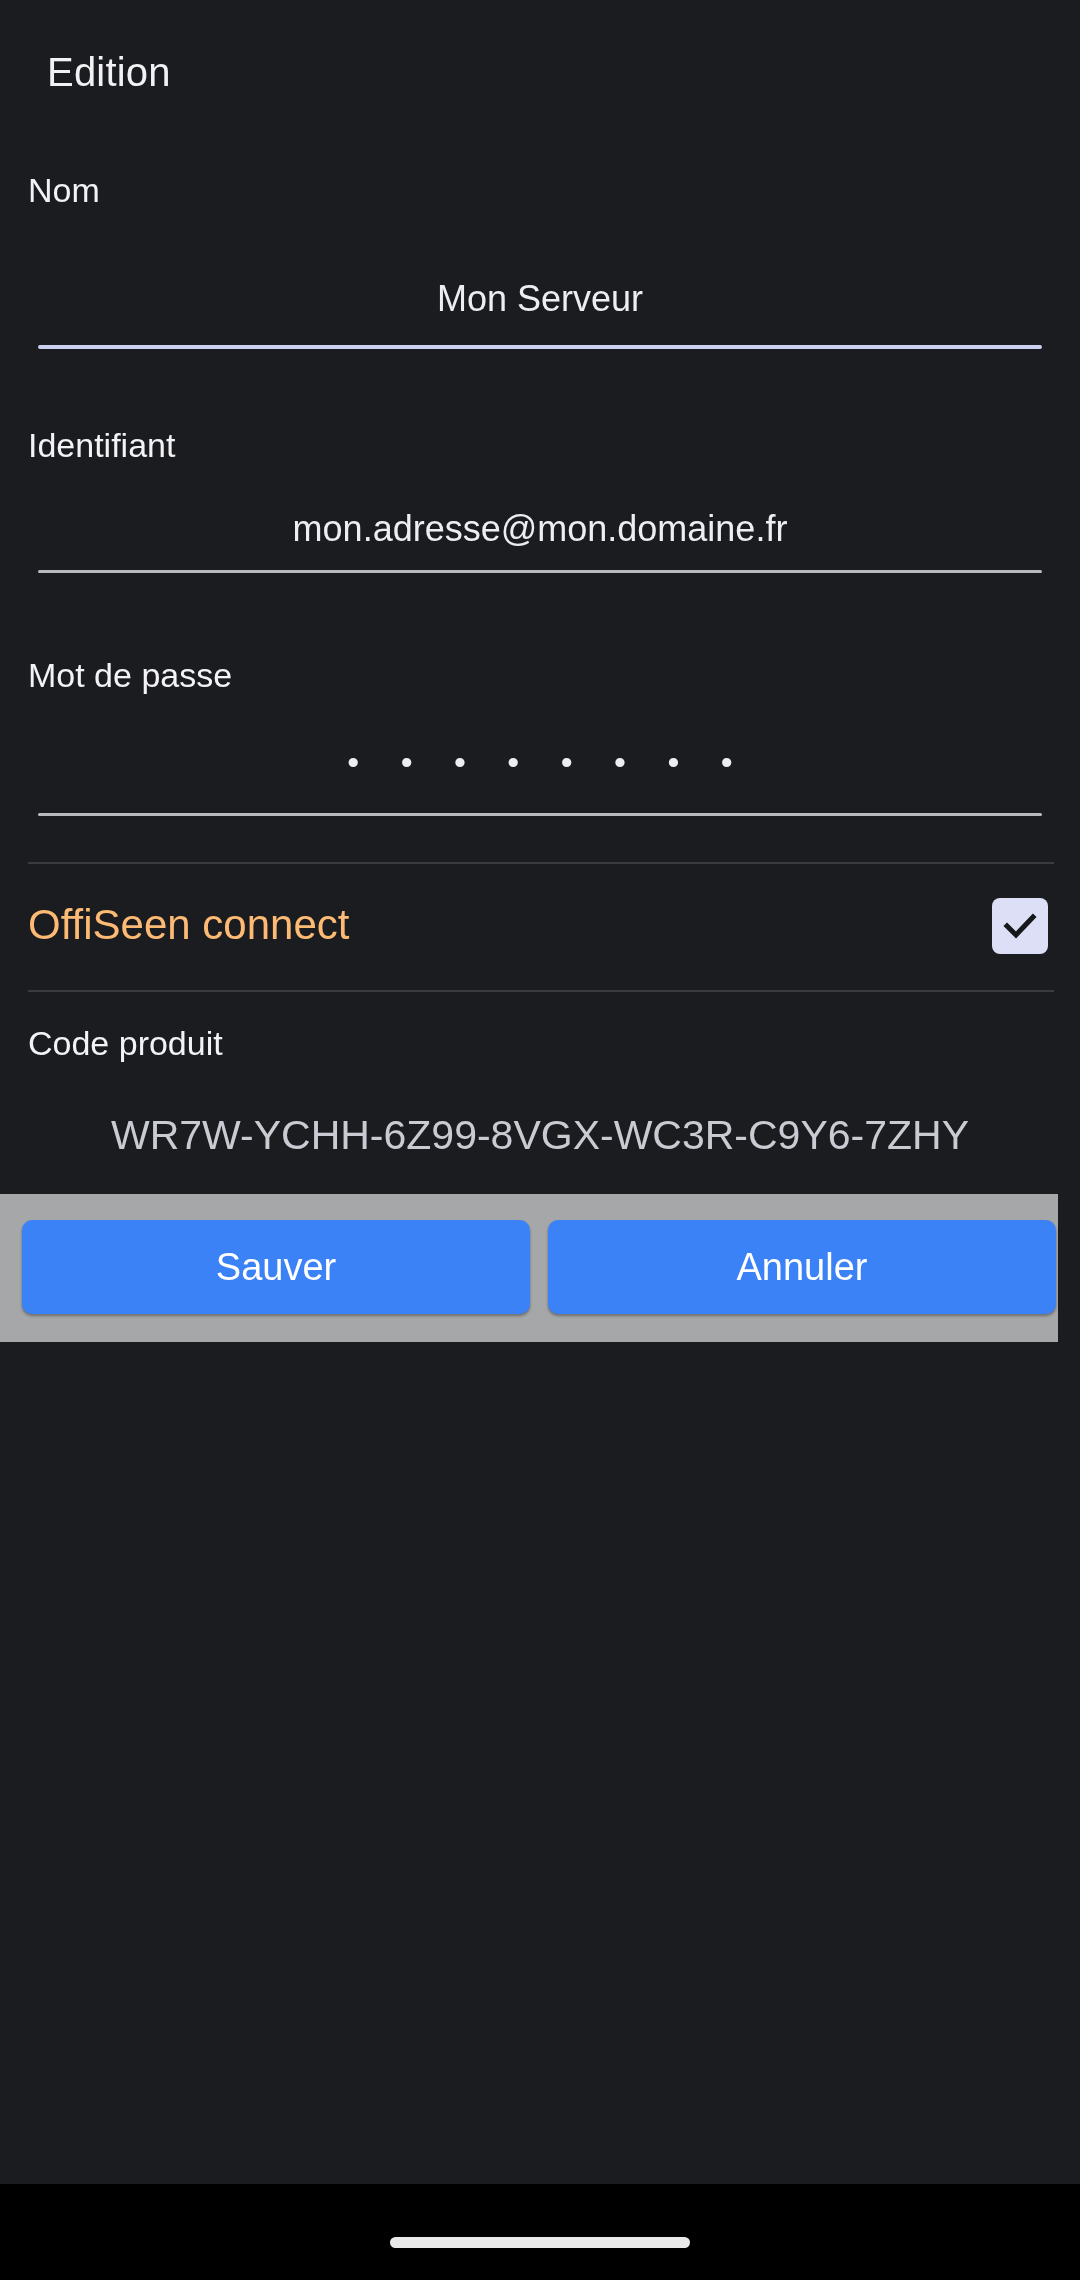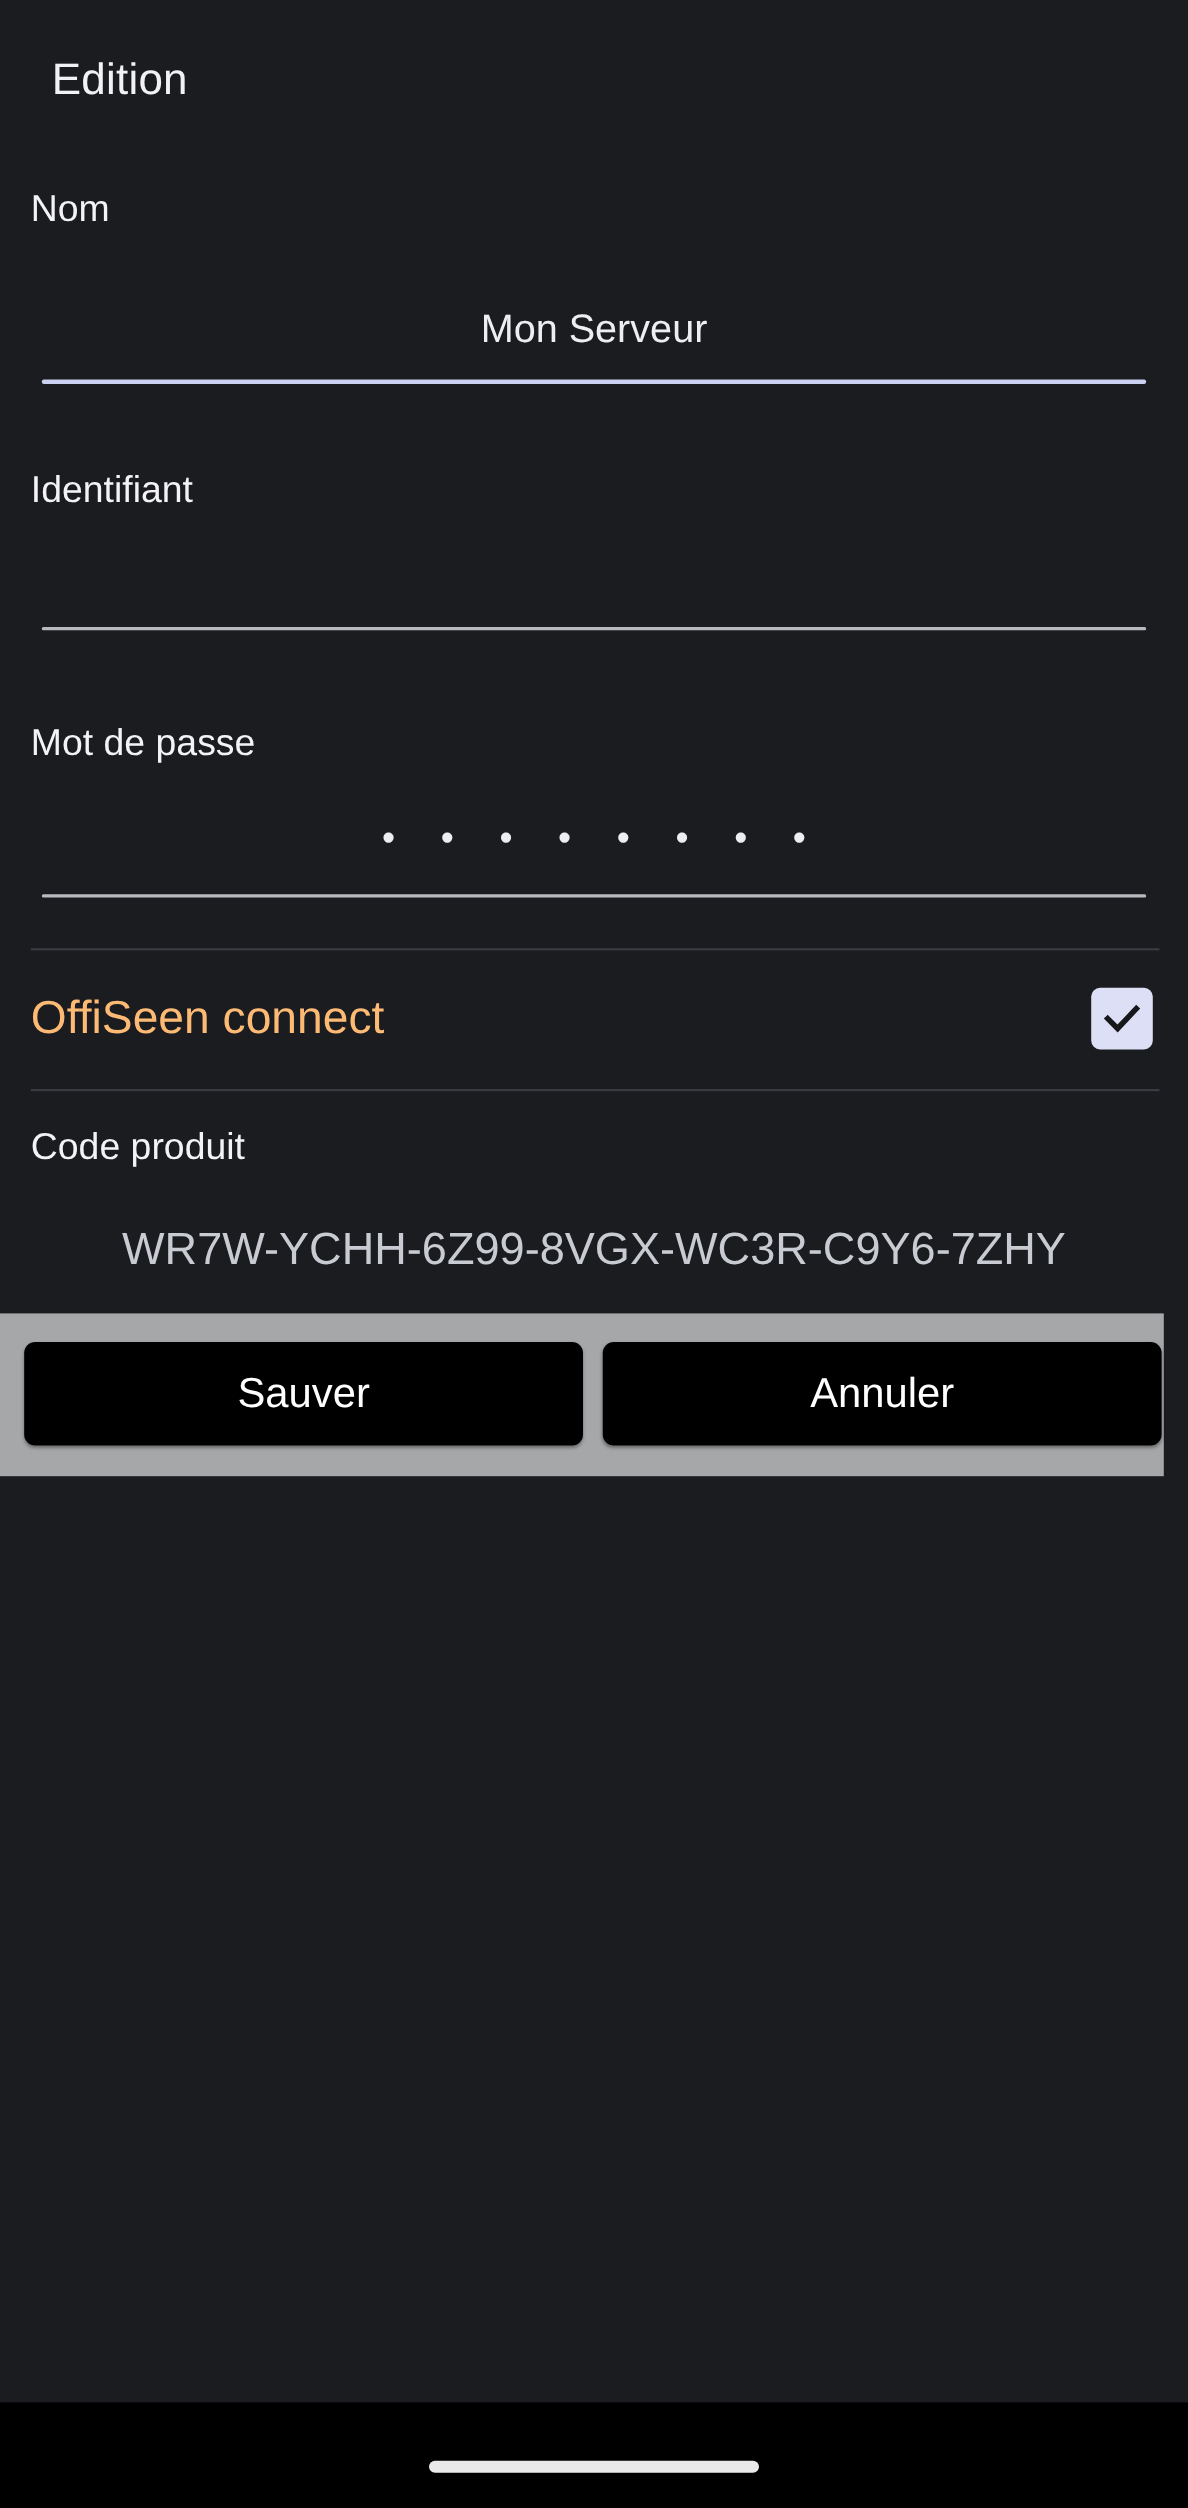--- a/index.html
+++ b/index.html
@@ -142,21 +142,21 @@
     left: 0;
     top: 1194px;
     width: 1058px;
     height: 148px;
     background: #a6a7a9;
   }
   .btn {
     position: absolute;
     top: 26px;
     height: 94px;
-    background: #000000;
+    background: #3b82f6;
     border: none;
     border-radius: 10px;
     color: #ffffff;
     font-size: 38px;
     font-family: "Liberation Sans", sans-serif;
     cursor: pointer;
     padding: 12px;
     box-shadow: 0 2px 3px rgba(0,0,0,0.35);
   }
   .btn-save   { left: 22px;  width: 508px; }
@@ -193,20 +193,21 @@
 
   <div class="field" style="top:165px; height:120px;">
     <div class="field-label">Nom</div>
   </div>
   <div class="field-value" style="top:275px;">Mon Serveur</div>
   <div class="field-underline underline-active" style="top:345px;"></div>
 
   <div class="field" style="top:420px; height:120px;">
     <div class="field-label">Identifiant</div>
   </div>
+  <div class="field-value" style="top:505px;">mon.adresse@mon.domaine.fr</div>
   <div class="field-underline underline-idle" style="top:570px;"></div>
 
   <div class="field" style="top:650px; height:120px;">
     <div class="field-label">Mot de passe</div>
   </div>
   <div class="pw-dots" style="top:738px;">• • • • • • • •</div>
   <div class="field-underline underline-idle" style="top:813px;"></div>
 
   <div class="divider" style="top:862px;"></div>
 

